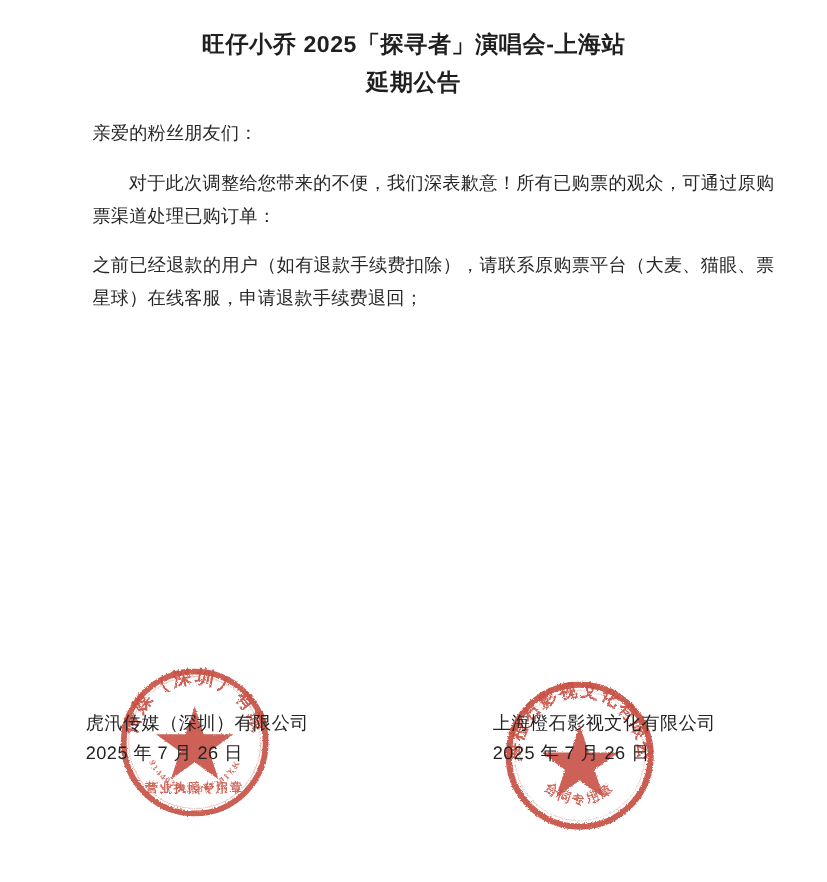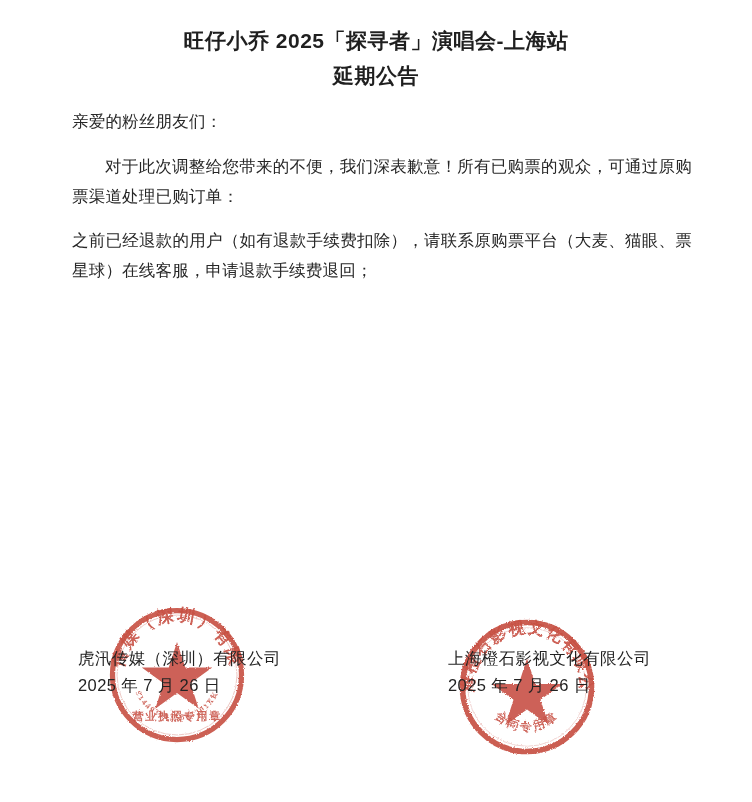--- a/index.html
+++ b/index.html
@@ -40,41 +40,40 @@
     white-space: nowrap;
   }
   .title-line.second {
     margin-top: 5px;
   }
 
   
   .body-block {
     position: absolute;
     top: 106px;
-    left: 72px;
+    left: 84px;
     width: 620px;
   }
   .para {
     font-size: 16.5px;
     line-height: 30px;
     color: #272727;
     text-align: justify;
     text-justify: inter-ideograph;
     margin: 0 0 10px 0;
     letter-spacing: 0.2px;
   }
   .para.salutation {
     margin-bottom: 16px;
   }
   .para.indent {
     text-indent: 2em;
   }
   .gap-before {
     margin-top: 14px;
-    font-family: Liberation Serif, serif;
   }
   .strong-underline {
     font-weight: bold;
     text-decoration: underline;
     text-underline-offset: 3px;
   }
   .para b {
     font-weight: bold;
   }
 

